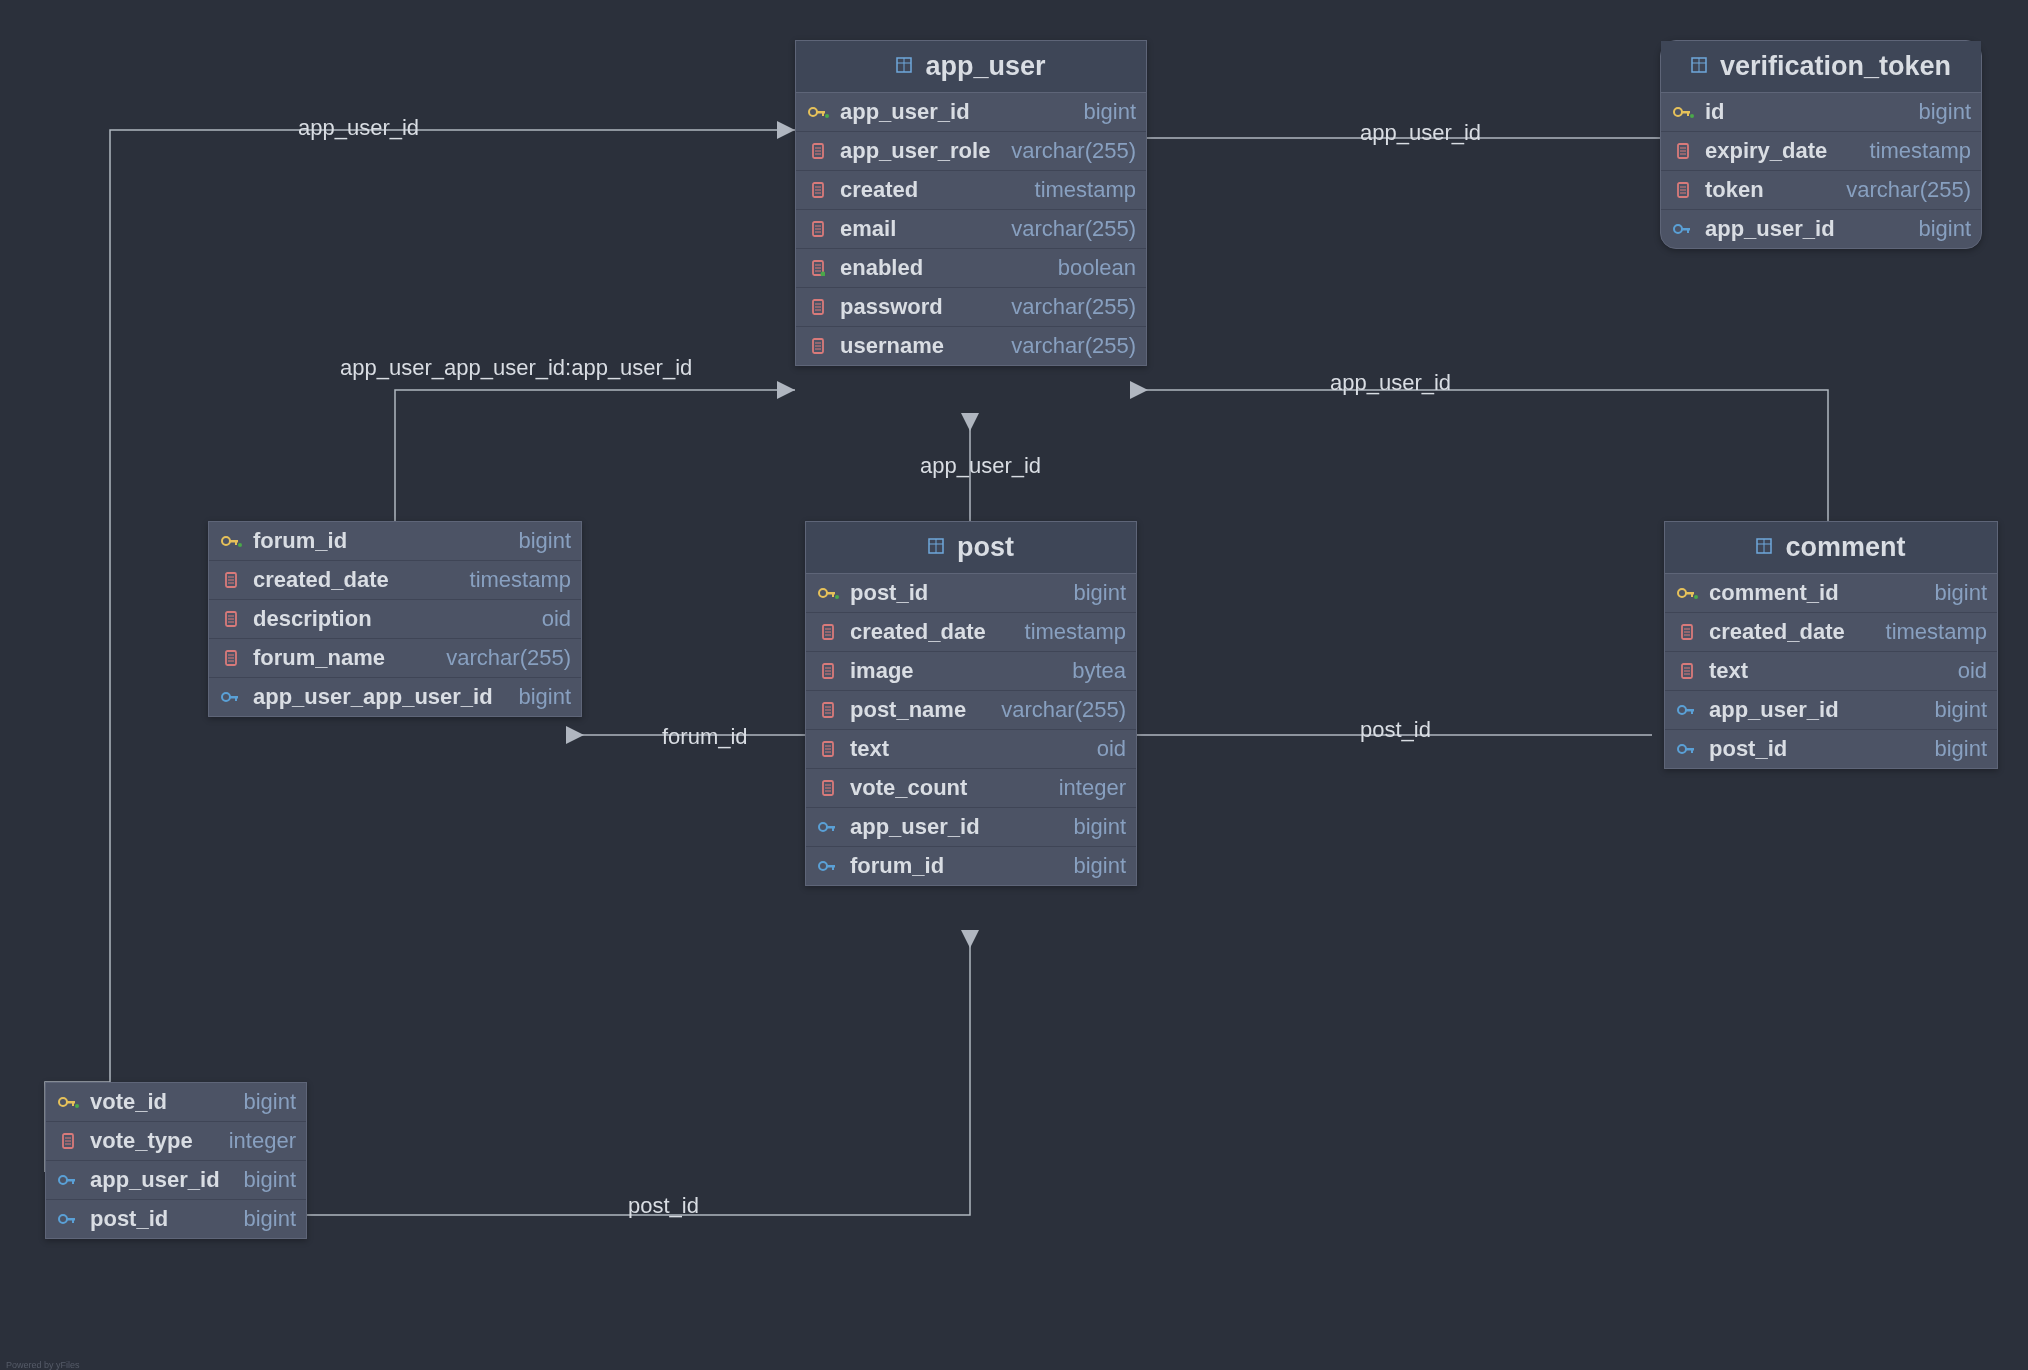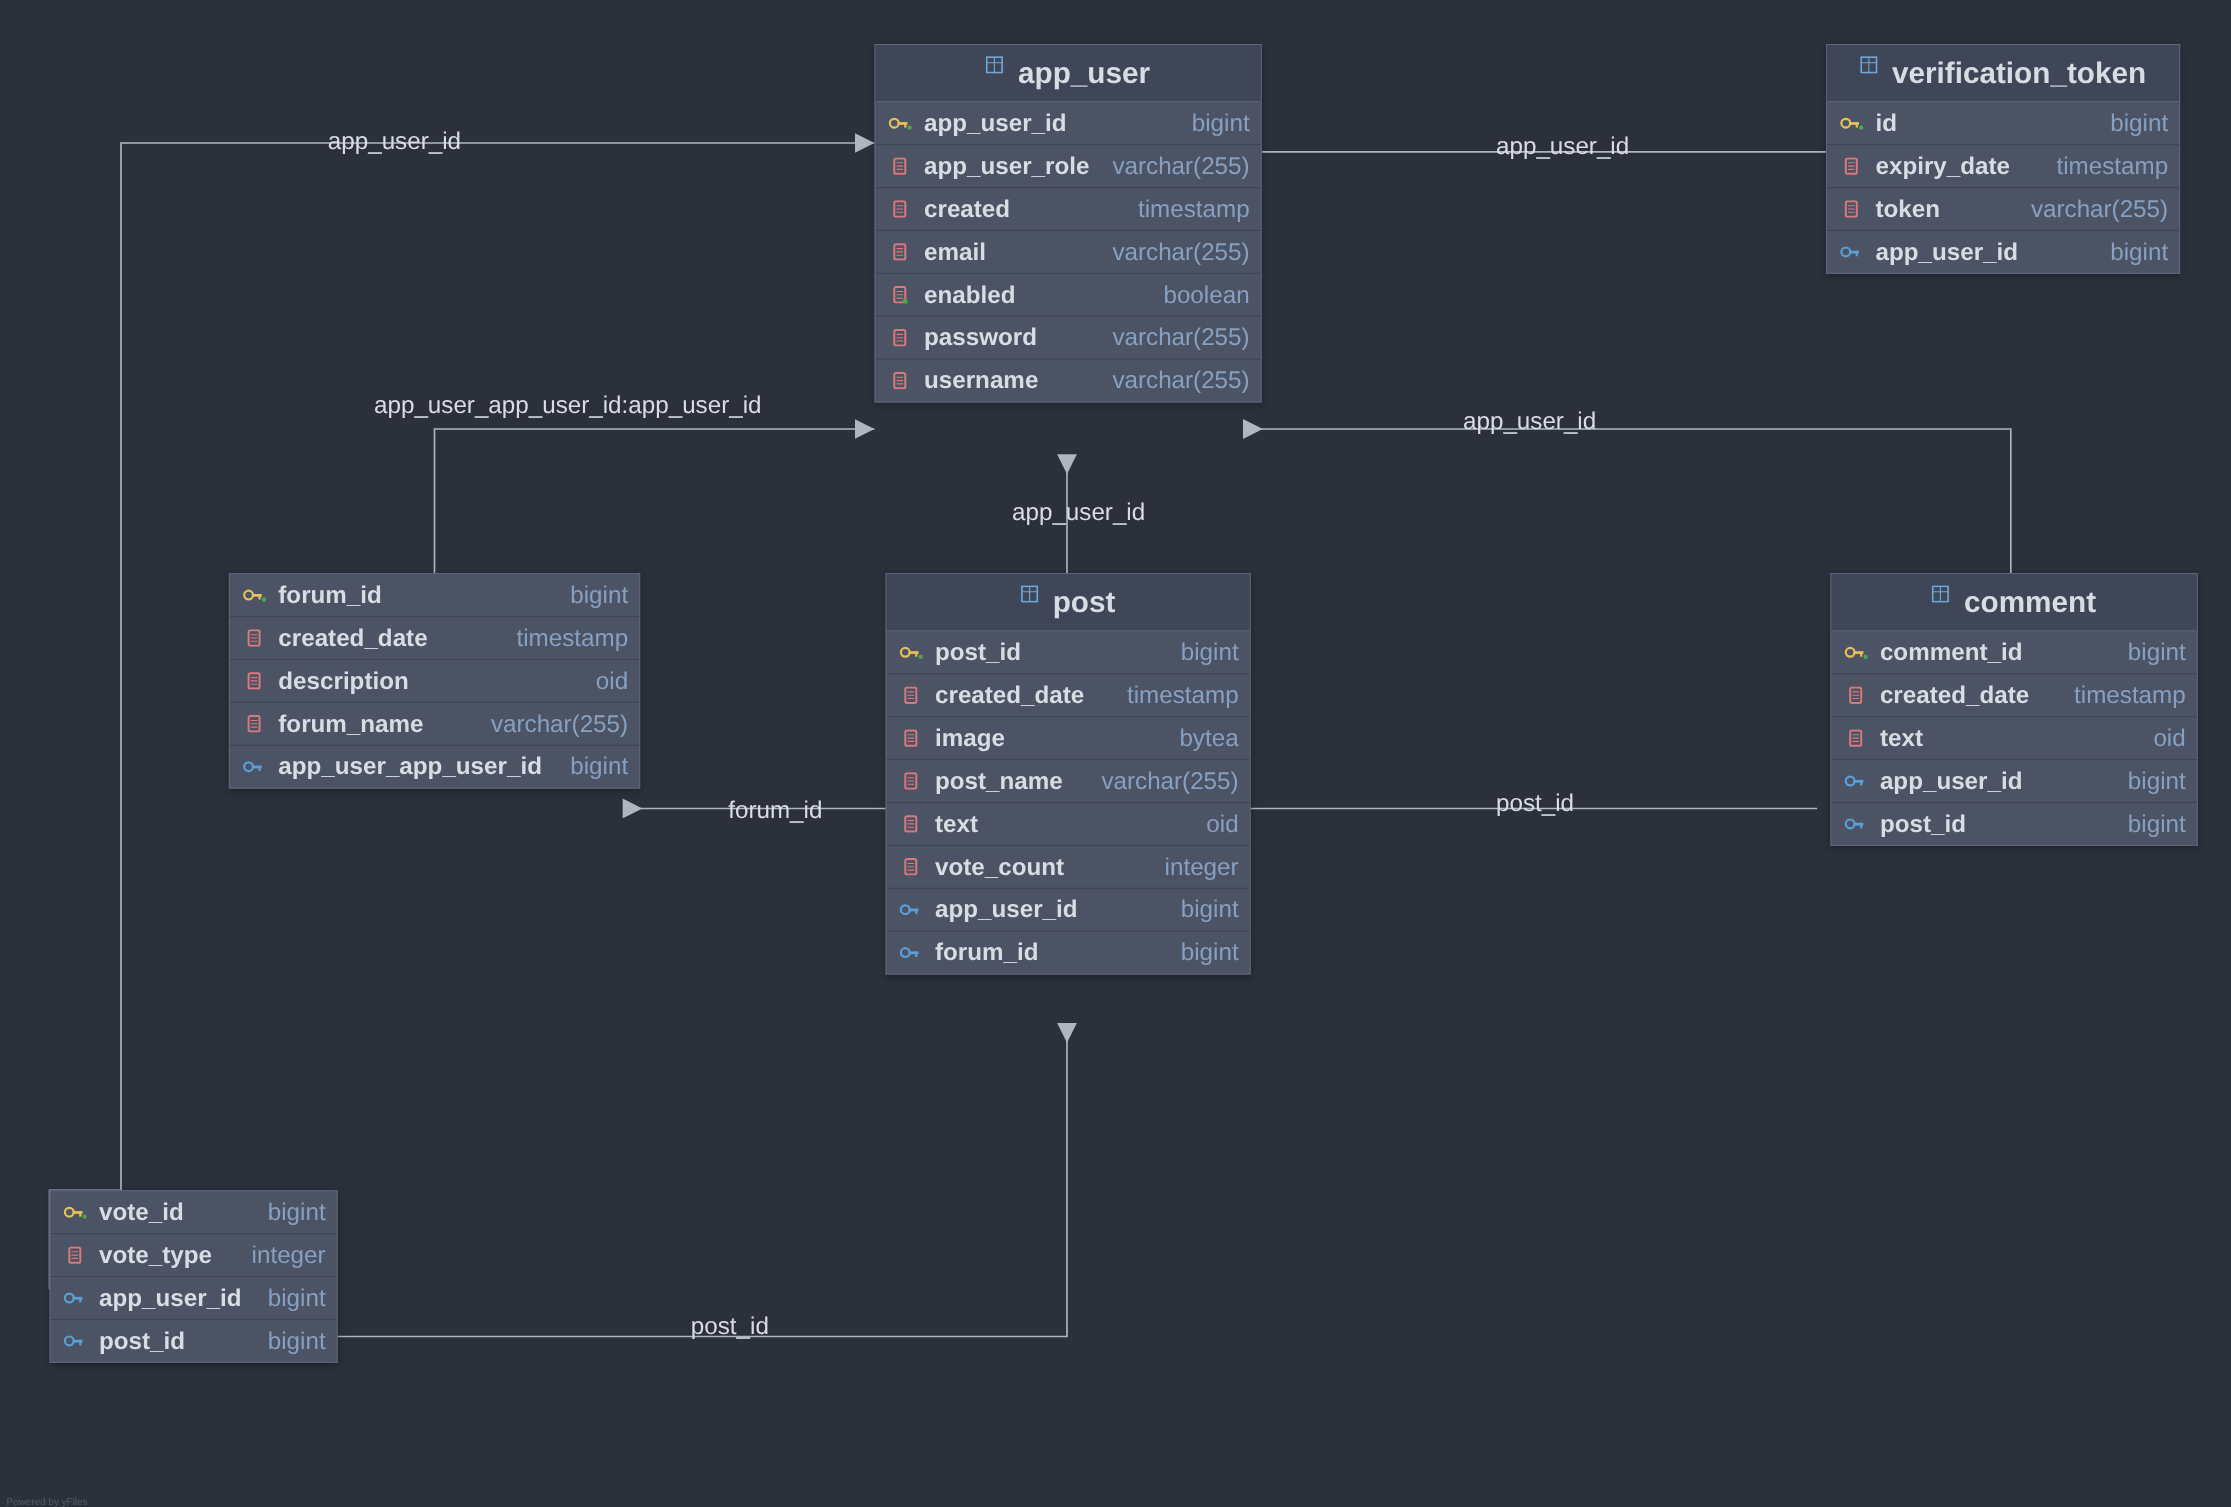--- a/index.html
+++ b/index.html
@@ -16,20 +16,21 @@
   position: absolute;
   background: #4c5365;
   border: 1px solid #5e6578;
   box-shadow: 0 2px 6px rgba(0,0,0,0.3);
 }
 .table-header {
   background: #3e4657;
   border-bottom: 1px solid #5e6578;
   padding: 10px 18px;
   display: flex;
+  align-items: center;
   justify-content: center;
   gap: 13px;
 }
 .table-header .icon {
   color: #6fa8dc;
   font-size: 16px;
 }
 .table-header .title {
   color: #d9dde3;
   font-weight: 600;
@@ -218,21 +219,21 @@
             <line x1="4" y1="8" x2="10" y2="8" stroke="#d97a7a"></line>
             <line x1="4" y1="11" x2="10" y2="11" stroke="#d97a7a"></line>
           </svg>
         </span>
         <span class="name">username</span>
         <span class="type">varchar(255)</span>
       </div>
     </div>
 </div>
 
-<div class="table" style="left:1660px; top:40px; width:320px;">
+<div class="table" style="left:1660px; top:40px; width:320px;border-radius:16px;">
   <div class="table-header">
     <span class="icon">
       <svg class="svg-icon" width="16" height="16">
           <rect x="1" y="1" width="14" height="14" fill="none" stroke="#6fa8dc" stroke-width="1.5"></rect>
           <line x1="1" y1="6" x2="15" y2="6" stroke="#6fa8dc"></line>
           <line x1="8" y1="1" x2="8" y2="15" stroke="#6fa8dc"></line>
         </svg>
     </span>
     <span class="title">verification_token</span>
   </div>

